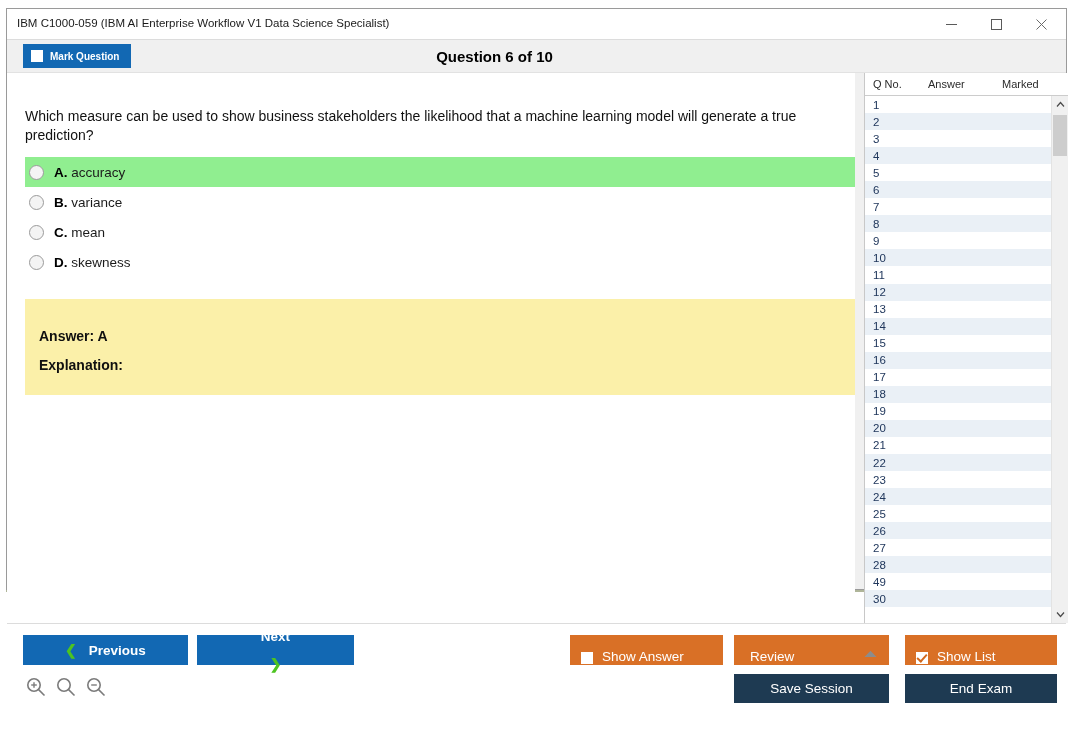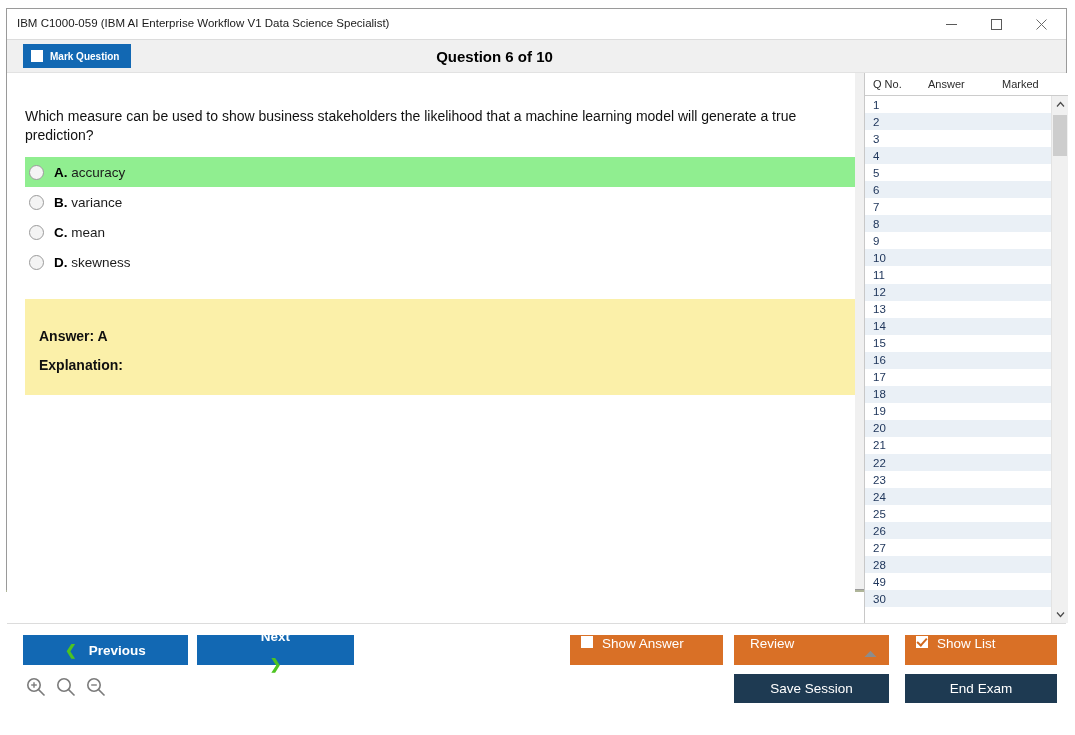--- a/index.html
+++ b/index.html
@@ -303,21 +303,21 @@
   .chev { color: #4dc421; font-size: 14px; font-weight: bold; }
   #btn-previous { left: 16px; top: 11px; width: 165px; }
   #btn-next { left: 190px; top: 11px; width: 157px; flex-direction: column; }
 
   .btn-orange {
     background: #d97026;
     color: #ffffff;
     font-size: 13.5px;
     height: 30px;
     display: flex;
-    align-items: flex-start;
+    align-items: flex-end;
     gap: 9px;
     padding-left: 11px;
   }
   #btn-show-answer { left: 563px; top: 11px; width: 153px; }
   #btn-review {
     left: 727px; top: 11px; width: 155px;
     padding-left: 16px;
     justify-content: flex-start;
   }
   #review-arrow {

